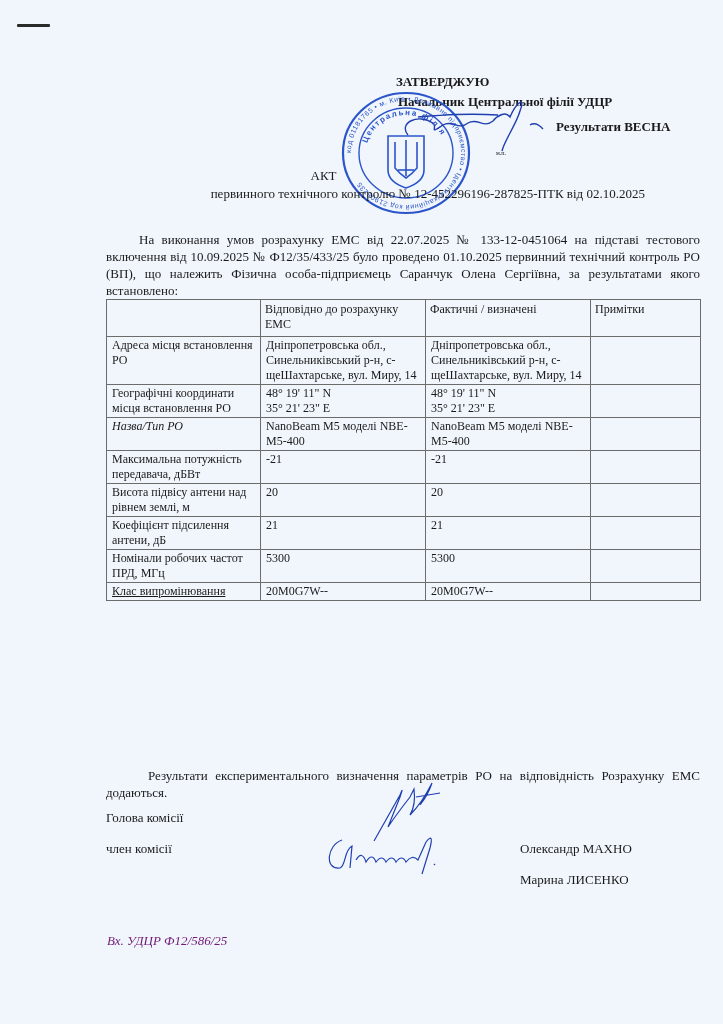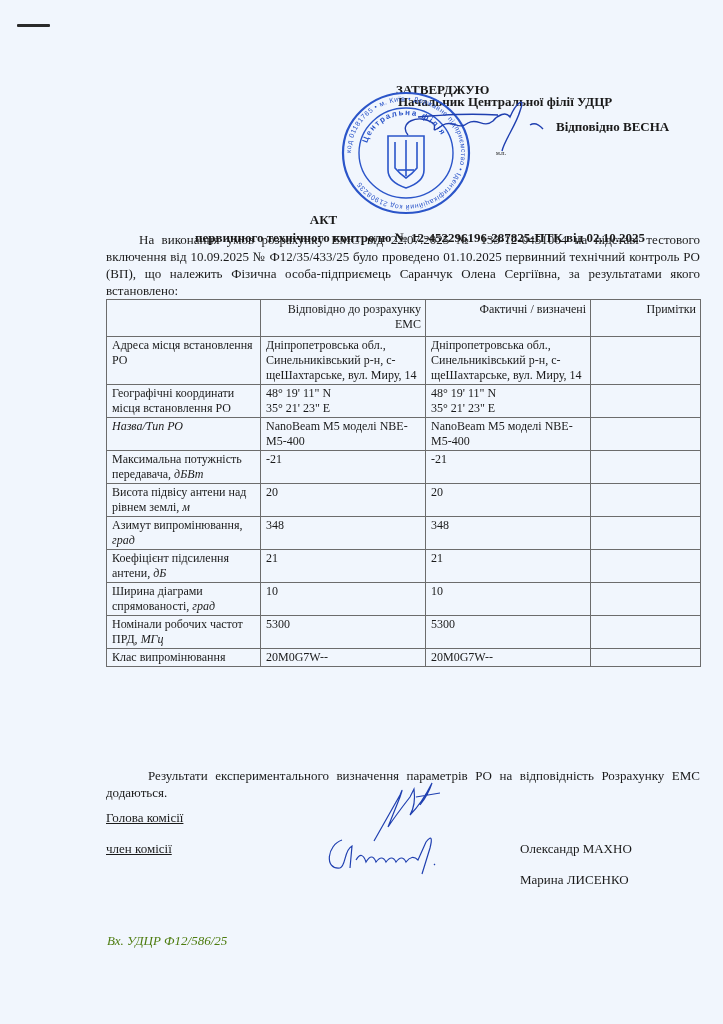--- a/index.html
+++ b/index.html
@@ -5,72 +5,72 @@
   html, body { margin: 0; padding: 0; }
   body {
     width: 723px; height: 1024px; position: relative; overflow: hidden;
     background: #f1f6fd;
     font-family: "Liberation Serif", serif;
     color: #1a1a1a;
   }
   .scan-mark { position: absolute; left: 17px; top: 24px; width: 33px; height: 3px; background: #2a2a2a; border-radius: 1px; }
 
   .approve { position: absolute; left: 396px; top: 72px; font-size: 13px; font-weight: bold; line-height: 20px; }
-  .approve .l1 { position: absolute; left: 0; top: 8px; white-space: nowrap; }
+  .approve .l1 { position: absolute; left: 0; top: 0; white-space: nowrap; }
   .approve .l2 { position: absolute; left: 2px; top: 20px; white-space: nowrap; }
   .approve .l3 { position: absolute; left: 160px; top: 45px; white-space: nowrap; }
   .approve .mp { position: absolute; left: 100px; top: 71px; font-size: 6px; font-weight: normal; }
 
   .stamp { position: absolute; left: 340px; top: 90px; width: 132px; height: 126px; }
   .sig { position: absolute; }
 
-  .act-title { position: absolute; left: 0; width: 645px; text-align: center; font-weight: bold; font-size: 13px; margin-top: 44px; }
+  .act-title { position: absolute; left: 0; width: 645px; text-align: center; font-weight: normal; font-size: 13px; }
   .act-title.t1 { top: 168px; padding-left: 0; }
   .act-title.t2 { top: 186px; text-align: right; }
   .act-title span { display: inline-block; }
 
   .intro {
     position: absolute; left: 106px; top: 231px; width: 594px;
     font-size: 13px; line-height: 17px; text-align: justify; text-indent: 33px;
   }
 
   table.params {
     position: absolute; left: 106px; top: 299px; width: 594px;
     border-collapse: collapse; font-size: 12px; line-height: 15px;
     table-layout: fixed;
   }
   table.params td, table.params th {
     border: 1px solid #6c6c6c; vertical-align: top; padding: 1px 4px 1px 5px;
     font-weight: normal; text-align: left;
   }
-  table.params th { text-align: right; padding: 2px 4px 4px; }
+  table.params th { text-align: left; padding: 2px 4px 4px; }
   table.params col.c1 { width: 154px; }
   table.params col.c2 { width: 165px; }
   table.params col.c3 { width: 165px; }
   table.params col.c4 { width: 110px; }
-  .unit { font-style: italic; }
+  .unit { }
 
   .results {
     position: absolute; left: 106px; top: 767px; width: 594px;
     font-size: 13px; line-height: 17px; text-align: justify; text-indent: 42px;
   }
   .sign-row { position: absolute; left: 106px; width: 594px; font-size: 13px; }
-  .sign-row .role { position: absolute; left: 0; top: 0; white-space: nowrap; text-decoration: underline; }
+  .sign-row .role { position: absolute; left: 0; top: 0; white-space: nowrap; }
   .sign-row .name { position: absolute; left: 414px; top: 0; white-space: nowrap; margin-top: 31px; }
-  .incoming { position: absolute; left: 107px; top: 933px; font-size: 13px; font-style: italic; color: #4d7c0f; }
+  .incoming { position: absolute; left: 107px; top: 933px; font-size: 13px; font-style: italic; color: #701a75; }
 </style>
 </head>
 <body>
 
 <div class="scan-mark"></div>
 
 <div class="approve">
   <div class="l1">ЗАТВЕРДЖУЮ</div>
   <div class="l2">Начальник Центральної філії УДЦР</div>
-  <div class="l3">Відповідно  ВЕСНА</div>
+  <div class="l3">Результати  ВЕСНА</div>
   <div class="mp">м.п.</div>
 </div>
 
 <svg class="stamp" viewBox="0 0 132 126">
   <g fill="none" stroke="#2b55c9">
     <ellipse cx="66" cy="63" rx="63" ry="60" stroke-width="2.2"></ellipse>
     <ellipse cx="66" cy="63" rx="47" ry="45" stroke-width="1.4"></ellipse>
   </g>
   <defs>
     <path id="ringOuter" d="M 66 63 m -55 0 a 55 52 0 1 1 110 0 a 55 52 0 1 1 -110 0"></path>
@@ -141,45 +141,33 @@
         <td><span style="white-space: pre-line;">-21</span></td>
         <td><span style="white-space: pre-line;"></span></td>
       </tr>
       <tr>
         <td><span style="white-space: pre-line; margin-top: 21px;">Висота підвісу антени над рівнем землі, </span><span class="unit">м</span></td>
         <td><span style="white-space: pre-line;">20</span></td>
         <td><span style="white-space: pre-line;">20</span></td>
         <td><span style="white-space: pre-line;"></span></td>
       </tr>
       <tr>
-        <td><span style="white-space: pre-line;">Азимут випромінювання, </span><span class="unit">град</span></td>
-        <td><span style="white-space: pre-line;">348</span></td>
-        <td><span style="white-space: pre-line;">348</span></td>
-        <td><span style="white-space: pre-line;"></span></td>
-      </tr>
-      <tr>
         <td><span style="white-space: pre-line;">Коефіцієнт підсилення антени, </span><span class="unit">дБ</span></td>
         <td><span style="white-space: pre-line;">21</span></td>
         <td><span style="white-space: pre-line;">21</span></td>
-        <td><span style="white-space: pre-line;"></span></td>
-      </tr>
-      <tr>
-        <td><span style="white-space: pre-line;">Ширина діаграми спрямованості, </span><span class="unit">град</span></td>
-        <td><span style="white-space: pre-line;">10</span></td>
-        <td><span style="white-space: pre-line;">10</span></td>
         <td><span style="white-space: pre-line;"></span></td>
       </tr>
       <tr>
         <td><span style="white-space: pre-line;">Номінали робочих частот ПРД, </span><span class="unit">МГц</span></td>
         <td><span style="white-space: pre-line;">5300</span></td>
         <td><span style="white-space: pre-line;">5300</span></td>
         <td><span style="white-space: pre-line;"></span></td>
       </tr>
       <tr>
-        <td><span style="white-space: pre-line;">Клас випромінювання</span></td>
+        <td><span style="white-space: pre-line; text-decoration: underline;">Клас випромінювання</span></td>
         <td><span style="white-space: pre-line;">20M0G7W--</span></td>
         <td><span style="white-space: pre-line;">20M0G7W--</span></td>
         <td><span style="white-space: pre-line;"></span></td>
       </tr>
     </tbody>
 </table>
 
 <div class="results">Результати експериментального визначення параметрів РО на відповідність Розрахунку ЕМС додаються.</div>
 
 <div class="sign-row" style="top:810px;">

